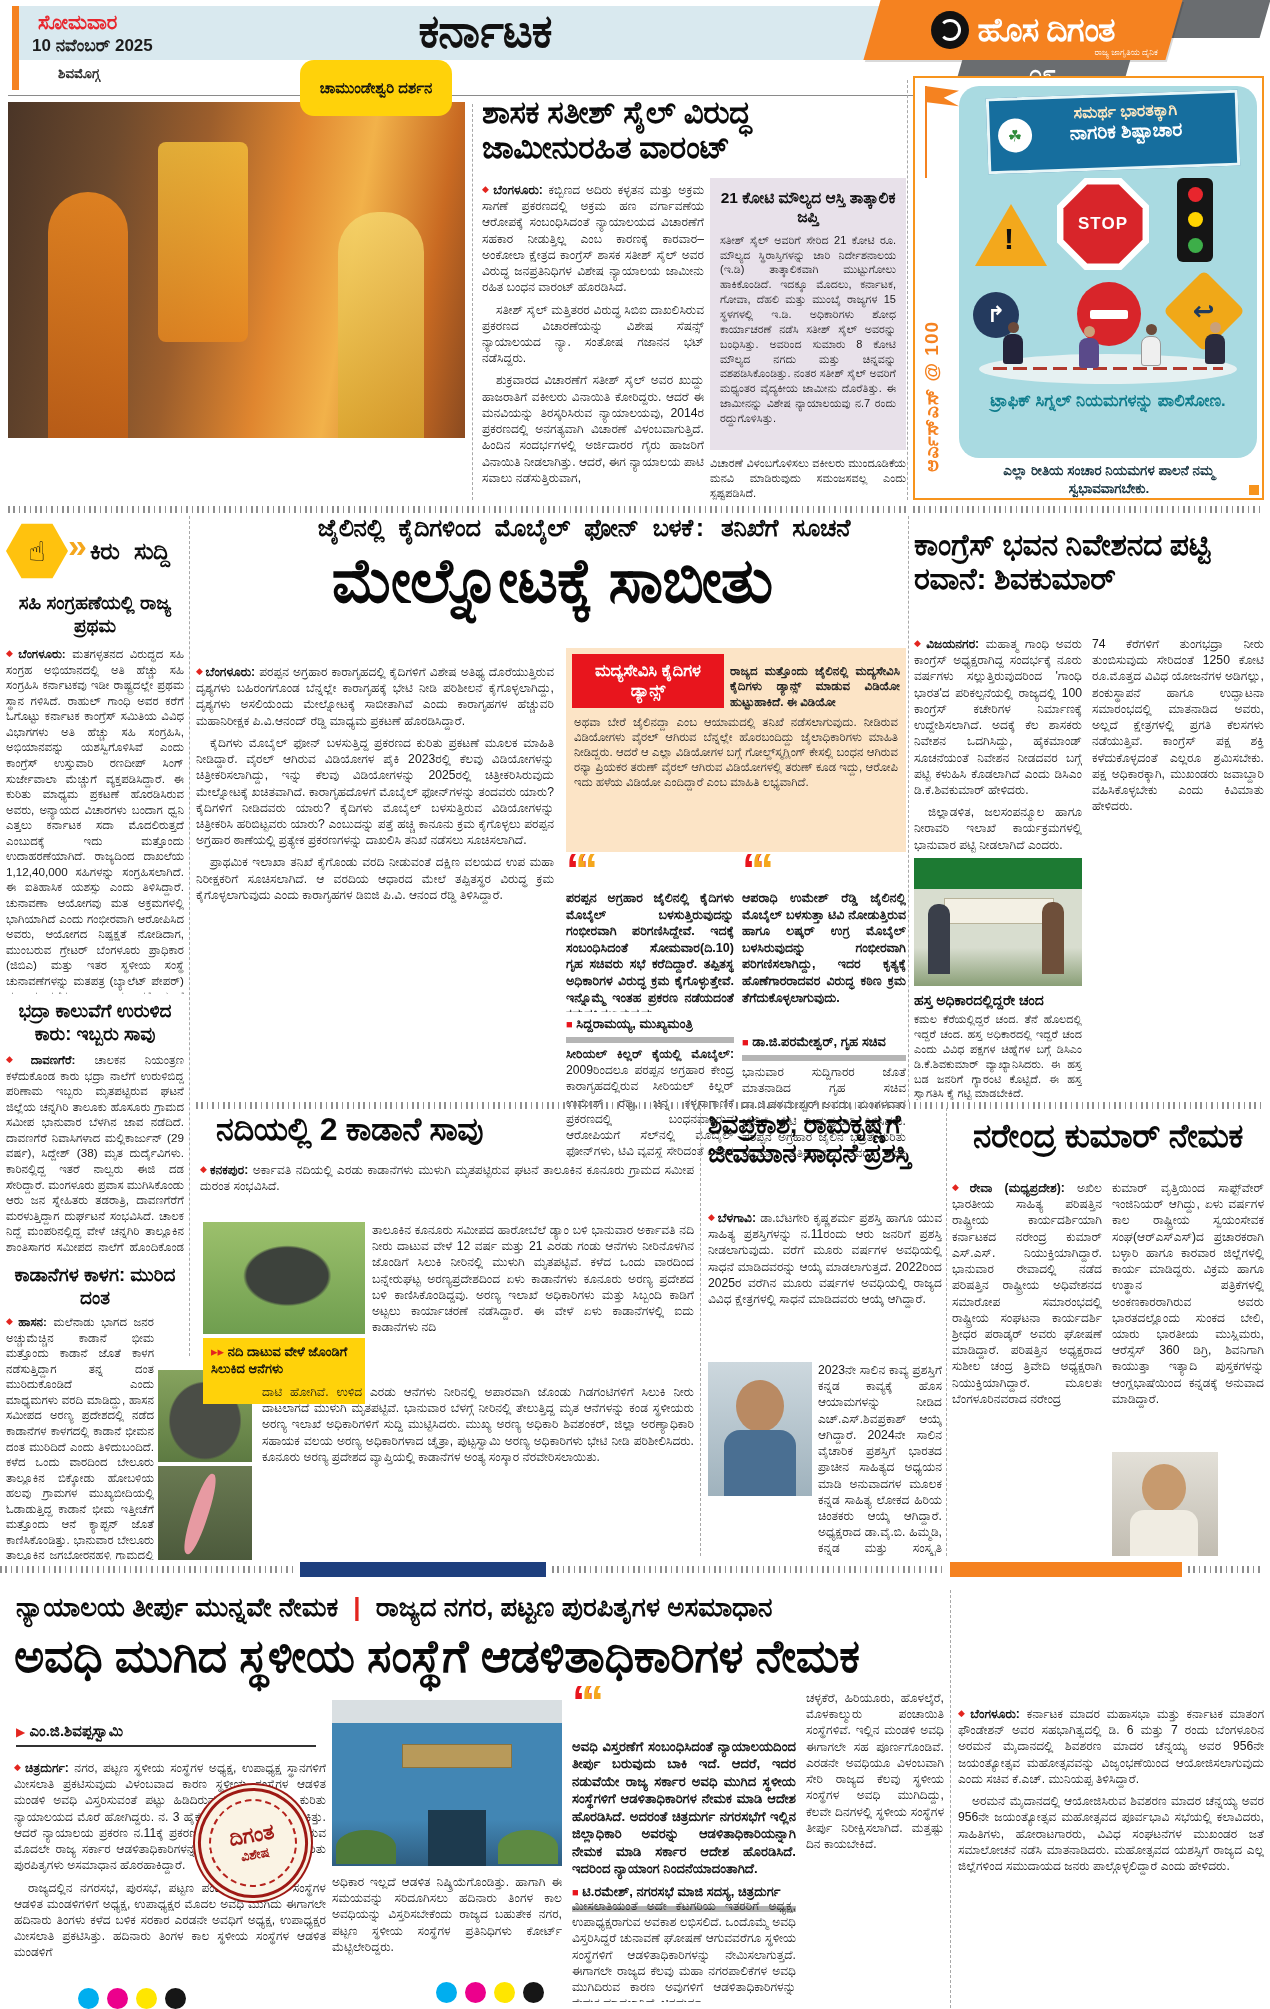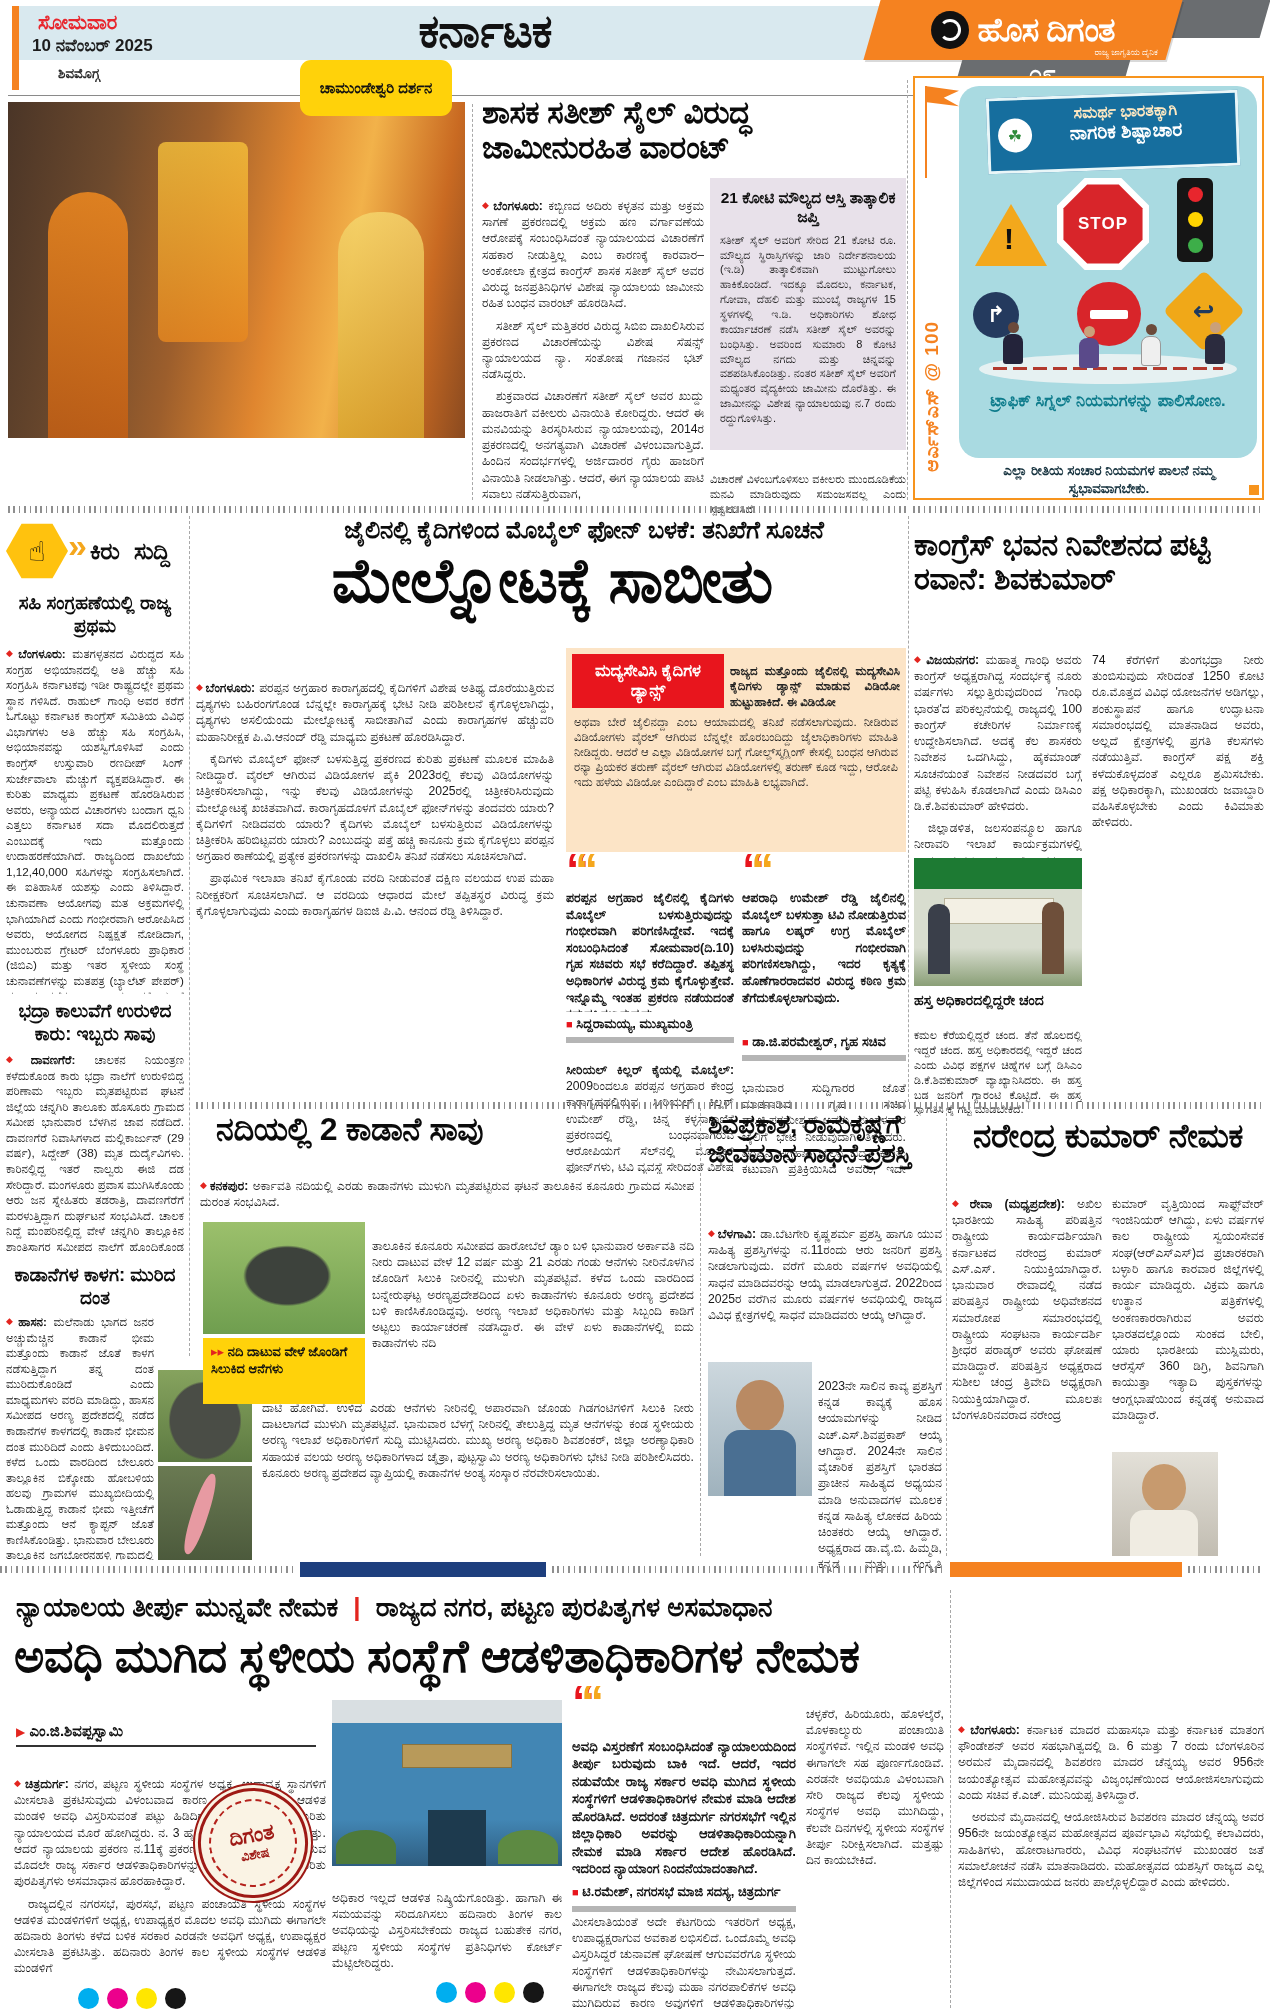--- a/index.html
+++ b/index.html
@@ -1,20 +1,20 @@
 <!DOCTYPE html>
 <html><head>
 <meta charset="utf-8">
 <style>
   html,body{margin:0;padding:0;background:#e8e8e8;}
   *{box-sizing:border-box;font-family:"Liberation Sans","DejaVu Sans",sans-serif;}
   #page{position:relative;width:1270px;height:2009px;background:#ffffff;margin:0 auto;overflow:hidden;}
   .abs{position:absolute;}
   .clip{overflow:hidden;}
-  .body-text{font-size:12.2px;line-height:1.33;text-align:justify;color:#171717;margin-top:16px;}
+  .body-text{font-size:12.2px;line-height:1.33;text-align:justify;color:#171717;}
   .body-text p{margin:0 0 6px 0;text-indent:14px;}
   .body-text p.noind{text-indent:0;}
   .sm{font-size:11.2px;}
   .dl-diamond{color:#e3251f;font-size:9px;vertical-align:2px;margin-right:2px;}
   .dl-name{font-weight:bold;color:#111;}
   .headline{font-weight:800;color:#0b0b0b;letter-spacing:-0.4px;line-height:1.12;}
   .dots{height:7px;background:repeating-linear-gradient(90deg,#8f8f8f 0 1.6px,transparent 1.6px 5.4px);}
   .vdash{border-left:1.6px dashed #a8a8a8;width:0;}
   .navybar{background:#1e3f7e;}
   .orangebar{background:#f58220;}
@@ -71,21 +71,21 @@
   .ad-msg{color:#0e7c8c;font-weight:800;font-size:16.5px;text-align:center;line-height:1.25;}
   .ad-note{color:#16323e;font-weight:700;font-size:13.5px;text-align:center;line-height:1.3;}
   .ad-corner{background:#f7941d;}
   
   .hex{clip-path:polygon(25% 3%,75% 3%,100% 50%,75% 97%,25% 97%,0 50%);background:#ffc20e;display:flex;align-items:center;justify-content:center;font-size:28px;color:#111;}
   .chev{color:#f5a71d;font-weight:800;font-size:34px;line-height:.8;}
   .kiru-t{font-weight:800;font-size:23px;color:#101010;letter-spacing:-0.5px;}
   .kiru-h{font-weight:800;font-size:18.5px;text-align:center;line-height:1.22;color:#0d0d0d;}
   .kiru-b{font-size:11.7px;line-height:1.33;text-align:justify;color:#191919;}
   
-  .kicker{font-weight:800;font-size:24px;color:#0c0c0c;text-align:center;letter-spacing:-0.3px;}
+  .kicker{font-weight:800;font-size:24px;color:#0c0c0c;text-align:center;letter-spacing:-0.3px;font-family:Liberation Mono, monospace;}
   .mega{font-weight:800;font-size:62px;color:#090909;text-align:center;letter-spacing:-1px;line-height:1.0;}
   .peach{background:#fce4c6;}
   .redbox{background:#e8151d;color:#fff;font-weight:800;font-size:16.5px;text-align:center;display:flex;align-items:center;justify-content:center;line-height:1.2;padding:4px;}
   .hl-side{font-size:11.8px;font-weight:700;line-height:1.3;color:#222;text-align:justify;}
   .hl-rest{font-size:11.6px;line-height:1.3;color:#222;text-align:justify;}
   .qmark{font-size:46px;line-height:0;font-weight:800;display:inline-block;height:18px;vertical-align:-14px;}
   .qm-red{color:#e8151d;}
   .qm-org{color:#f5a71d;margin-left:-14px;}
   .quote-t{font-size:12.6px;font-weight:700;line-height:1.32;color:#131313;text-align:justify;}
   .attr{font-size:13px;font-weight:800;color:#101010;margin-top:4px;}
@@ -127,21 +127,21 @@
   <div class="abs mast-gray" style="left:958px;top:60px;width:168px;height:30px;">
     <div class="pageno">೦೯</div>
   </div>
   <div class="abs" style="left:8px;top:95px;width:1254px;height:0;border-top:1.5px solid #8a8a8a;"></div>
 
   <div class="abs photo clip" style="left:8px;top:102px;width:457px;height:336px;background:linear-gradient(100deg,#4a3527 0%,#6e4a2d 22%,#9c5e2c 40%,#e0862f 58%,#f2b24a 72%,#c96a22 88%,#8a4a20 100%);">
     <div class="abs" style="left:150px;top:40px;width:90px;height:200px;background:linear-gradient(#f7c23a,#e8881f);border-radius:8px;opacity:.8;"></div>
     <div class="abs" style="left:40px;top:90px;width:80px;height:246px;background:linear-gradient(#f18a1f,#c45f14);border-radius:40px 40px 0 0;opacity:.85;"></div>
     <div class="abs" style="left:330px;top:110px;width:86px;height:226px;background:linear-gradient(#f5d76e,#d9a72e);border-radius:40px 40px 0 0;opacity:.8;"></div>
   </div>
-  <div class="abs bubble" style="left:300px;top:60px;width:152px;height:56px;border-radius:11px;">ಚಾಮುಂಡೇಶ್ವರಿ ದರ್ಶನ</div>
+  <div class="abs bubble" style="left:300px;top:60px;width:152px;height:56px;">ಚಾಮುಂಡೇಶ್ವರಿ ದರ್ಶನ</div>
 
   <div class="abs vdash" style="left:472px;top:104px;height:396px;"></div>
 
   <div class="abs headline clip" style="left:482px;top:96px;width:424px;height:78px;font-size:31px;">ಶಾಸಕ ಸತೀಶ್ ಸೈಲ್ ವಿರುದ್ಧ ಜಾಮೀನುರಹಿತ ವಾರಂಟ್</div>
   <div class="abs body-text clip" style="left:482px;top:182px;width:222px;height:320px;">
     <p class="noind"><span class="dl-diamond">◆</span><span class="dl-name">ಬೆಂಗಳೂರು:</span> <span>ಕಬ್ಬಿಣದ ಅದಿರು ಕಳ್ಳತನ ಮತ್ತು ಅಕ್ರಮ ಸಾಗಣೆ ಪ್ರಕರಣದಲ್ಲಿ ಅಕ್ರಮ ಹಣ ವರ್ಗಾವಣೆಯ ಆರೋಪಕ್ಕೆ ಸಂಬಂಧಿಸಿದಂತೆ ನ್ಯಾಯಾಲಯದ ವಿಚಾರಣೆಗೆ ಸಹಕಾರ ನೀಡುತ್ತಿಲ್ಲ ಎಂಬ ಕಾರಣಕ್ಕೆ ಕಾರವಾರ– ಅಂಕೋಲಾ ಕ್ಷೇತ್ರದ ಕಾಂಗ್ರೆಸ್ ಶಾಸಕ ಸತೀಶ್ ಸೈಲ್ ಅವರ ವಿರುದ್ಧ ಜನಪ್ರತಿನಿಧಿಗಳ ವಿಶೇಷ ನ್ಯಾಯಾಲಯ ಜಾಮೀನು ರಹಿತ ಬಂಧನ ವಾರಂಟ್ ಹೊರಡಿಸಿದೆ.</span></p>
     <p>ಸತೀಶ್ ಸೈಲ್ ಮತ್ತಿತರರ ವಿರುದ್ಧ ಸಿಬಿಐ ದಾಖಲಿಸಿರುವ ಪ್ರಕರಣದ ವಿಚಾರಣೆಯನ್ನು ವಿಶೇಷ ಸೆಷನ್ಸ್ ನ್ಯಾಯಾಲಯದ ನ್ಯಾ. ಸಂತೋಷ ಗಜಾನನ ಭಟ್ ನಡೆಸಿದ್ದರು.</p>
     <p>ಶುಕ್ರವಾರದ ವಿಚಾರಣೆಗೆ ಸತೀಶ್ ಸೈಲ್ ಅವರ ಖುದ್ದು ಹಾಜರಾತಿಗೆ ವಕೀಲರು ವಿನಾಯಿತಿ ಕೋರಿದ್ದರು. ಆದರೆ ಈ ಮನವಿಯನ್ನು ತಿರಸ್ಕರಿಸಿರುವ ನ್ಯಾಯಾಲಯವು, 2014ರ ಪ್ರಕರಣದಲ್ಲಿ ಅನಗತ್ಯವಾಗಿ ವಿಚಾರಣೆ ವಿಳಂಬವಾಗುತ್ತಿದೆ. ಹಿಂದಿನ ಸಂದರ್ಭಗಳಲ್ಲಿ ಅರ್ಜಿದಾರರ ಗೈರು ಹಾಜರಿಗೆ ವಿನಾಯಿತಿ ನೀಡಲಾಗಿತ್ತು. ಆದರೆ, ಈಗ ನ್ಯಾಯಾಲಯ ಪಾಟಿ ಸವಾಲು ನಡೆಸುತ್ತಿರುವಾಗ,</p>
   </div>
   <div class="abs lavbox clip" style="left:710px;top:178px;width:196px;height:272px;">

